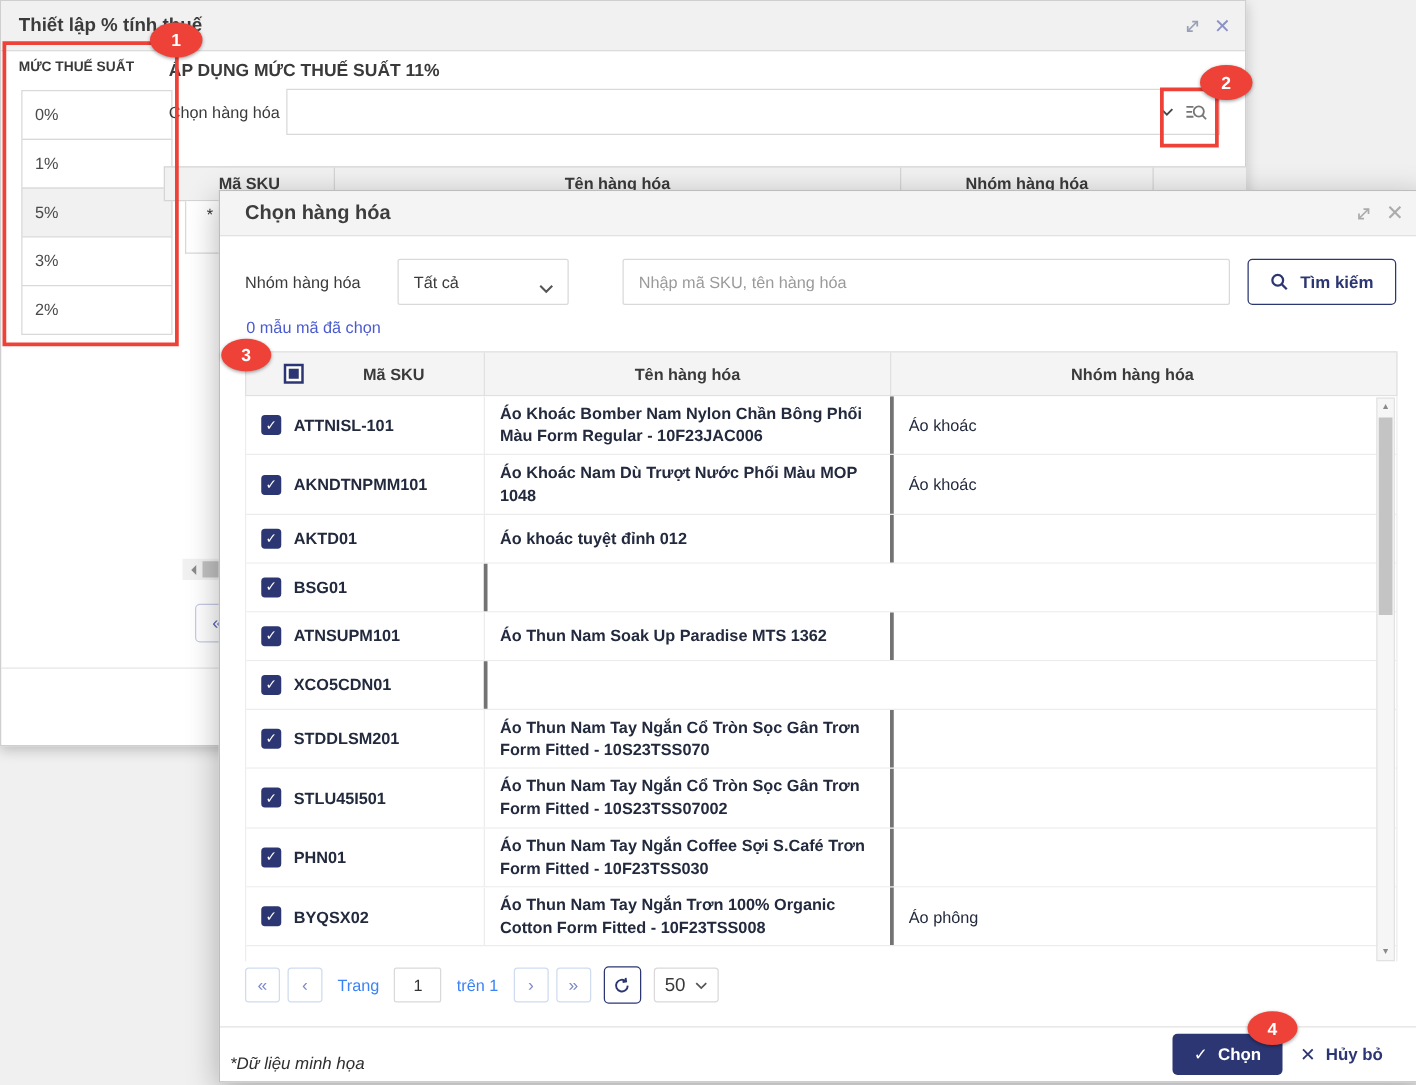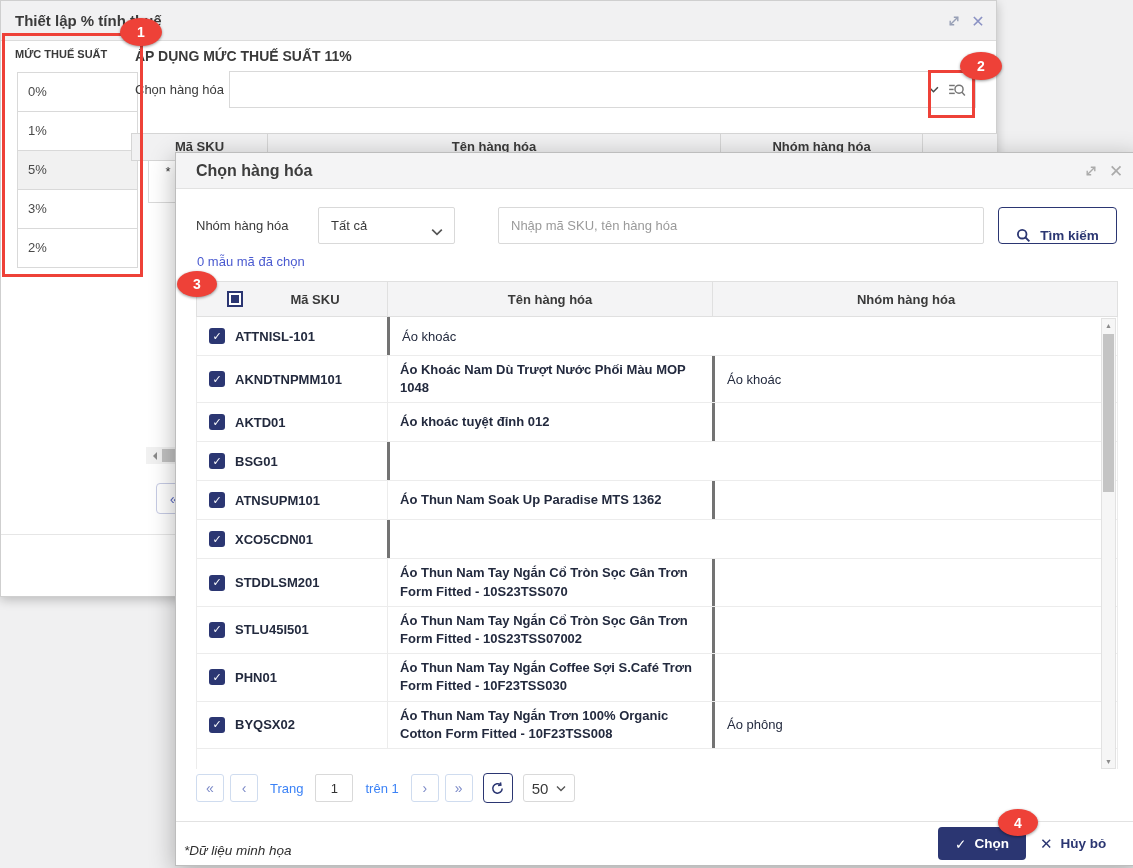--- a/index.html
+++ b/index.html
@@ -72,21 +72,21 @@
   .m-filter-label { position:absolute; left:20px; top:65px; font-size:13px; color:#3a3a3a; }
   .m-select { position:absolute; left:142px; top:54px; width:137px; height:37px; border:1px solid #d9d9d9;
     border-radius:2px; background:#fff; cursor:pointer; }
   .m-select-value { position:absolute; left:12px; top:0; line-height:35px; font-size:13px; color:#3a3a3a; }
   .m-select-chev { position:absolute; right:11px; top:14px; color:#555; }
   .m-search-input { position:absolute; left:322px; top:54px; width:486px; height:37px; border:1px solid #d9d9d9;
     border-radius:2px; padding:0 12px; font-size:13px; color:#333; font-family:inherit; }
   .m-search-input::placeholder { color:#9a9a9a; }
   .m-search-btn { position:absolute; left:822px; top:54px; width:119px; height:37px; background:#fff;
     border:1px solid #2b3672; border-radius:4px; color:#2b3672; font-weight:bold; font-size:13.5px;
-    display:flex; align-items:flex-end; justify-content:center; gap:9px; cursor:pointer; font-family:inherit; }
+    display:flex; align-items:center; justify-content:center; gap:9px; cursor:pointer; font-family:inherit; }
   .m-count-link { position:absolute; left:21px; top:101px; font-size:13px; color:#4a5ad0; cursor:pointer; }
 
   .m-table { position:absolute; left:20px; top:128px; width:922px; }
   .m-thead { display:flex; height:36px; background:#f4f4f5; border:1px solid #e0e0e0; }
   .m-th { font-weight:bold; font-size:13px; color:#3a3a3a; display:flex; align-items:center; justify-content:center; }
   .m-th-c1 { width:190px; justify-content:flex-start; }
   .m-th-c2 { width:325px; border-left:1px solid #e0e0e0; }
   .m-th-c3 { width:387px; border-left:1px solid #e0e0e0; }
   .m-th-c4 { flex:1; }
   .cb-ind { width:16px; height:16px; border:2px solid #2b3672; margin-left:30px; position:relative; background:#fff; }
@@ -255,20 +255,21 @@
         <div class="m-th m-th-c4"></div>
       </div>
       <div class="m-tbody">
   <div class="prow">
     <div class="c1">
       <span class="checkbox">
                 <span>✓</span>
               </span>
       <span class="sku">ATTNISL-101</span>
     </div>
+    <div class="c2">Áo Khoác Bomber Nam Nylon Chần Bông Phối Màu Form Regular - 10F23JAC006</div>
     <div class="c3">Áo khoác</div>
   </div>
 
   <div class="prow">
     <div class="c1">
       <span class="checkbox">
                 <span>✓</span>
               </span>
       <span class="sku">AKNDTNPMM101</span>
     </div>

